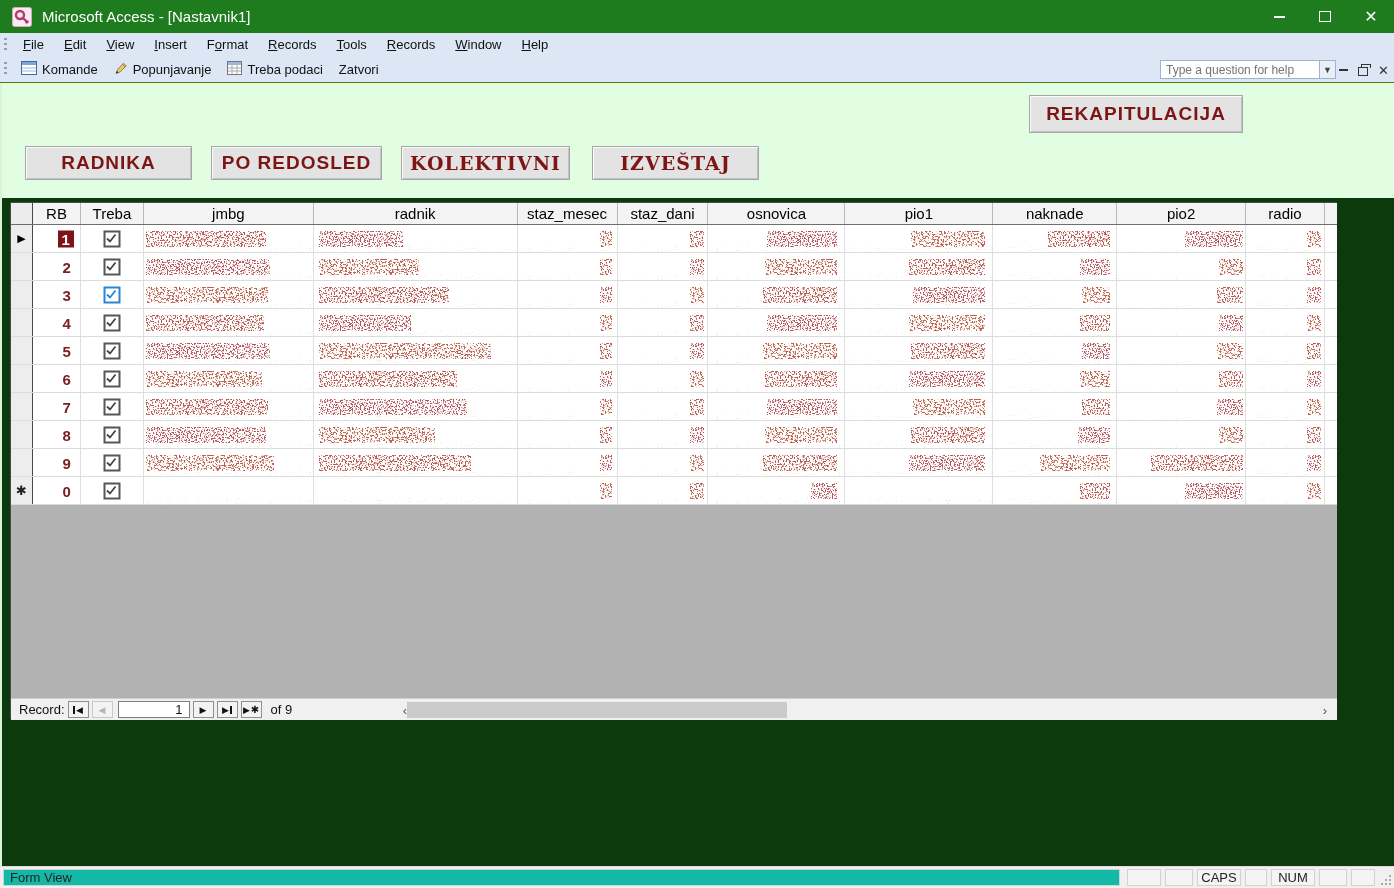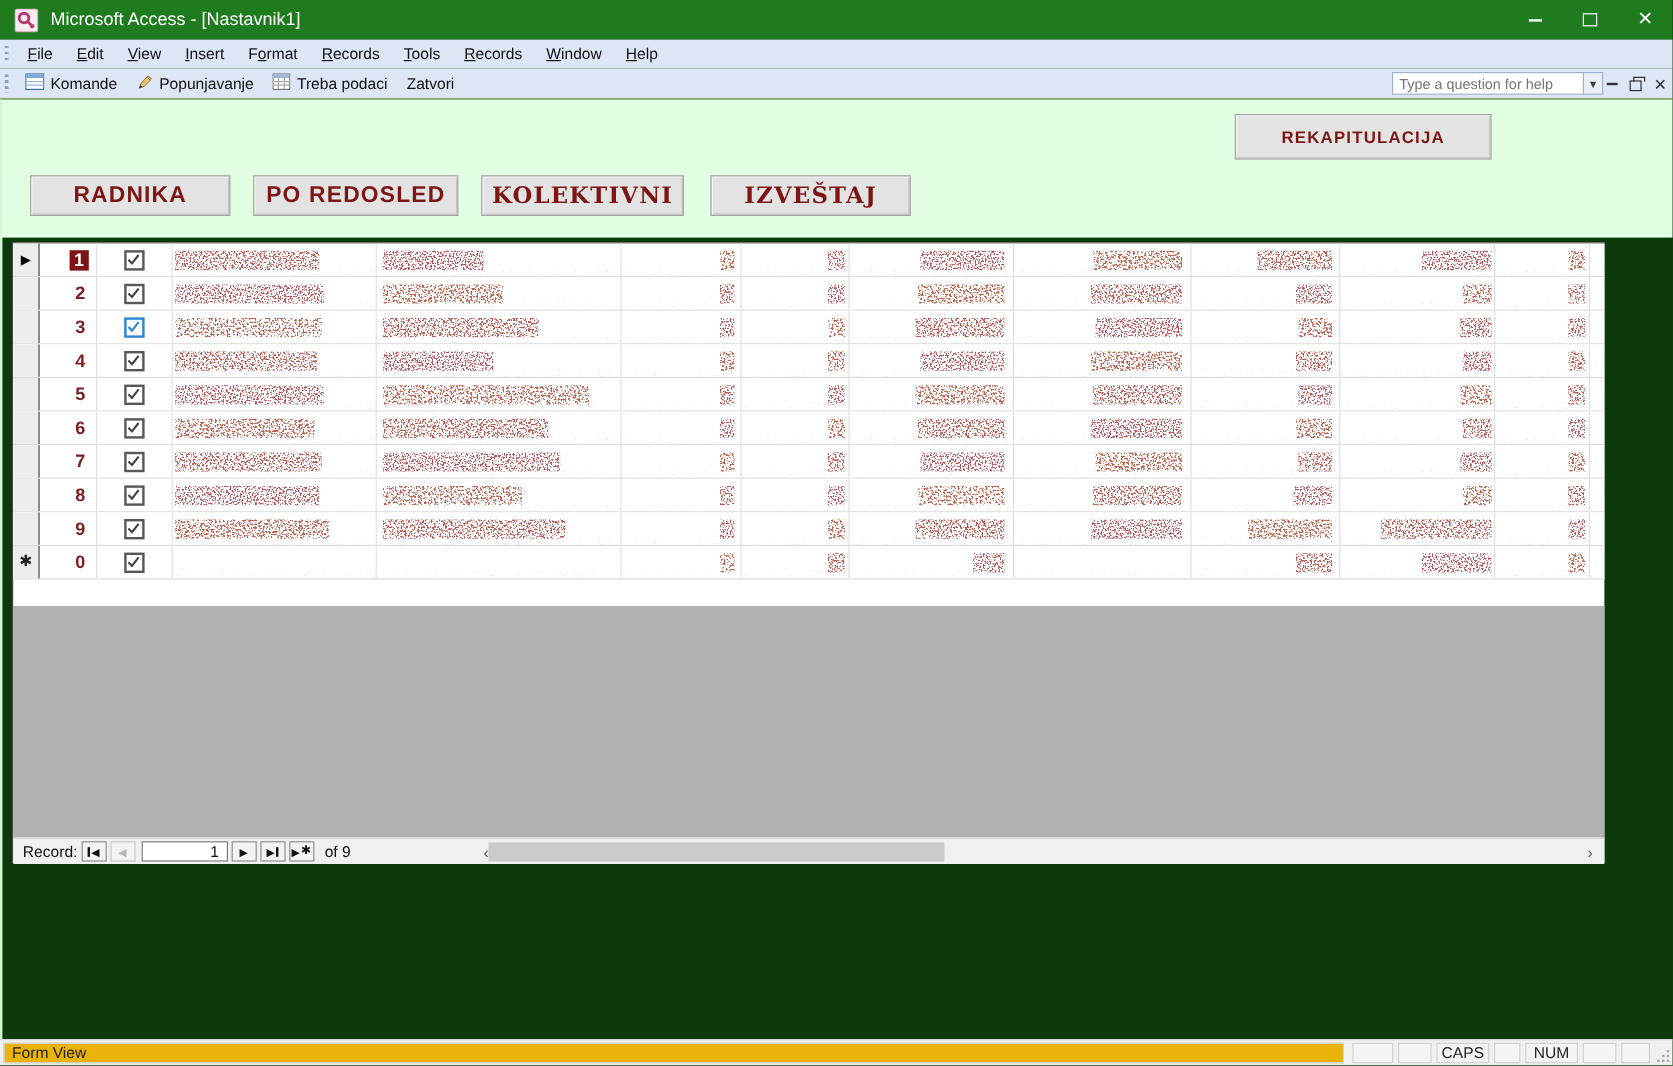--- a/index.html
+++ b/index.html
@@ -42,21 +42,21 @@
 
   
   .form-header{position:absolute;top:83px;left:0;width:100%;height:115px;background:#e2fee2;}
   .form-title{position:absolute;left:26px;top:9px;background:#7d1315;border:2px solid #141414;
               color:#fcf4e4;font-weight:bold;font-size:27px;letter-spacing:1px;
               padding:2px 14px 5px 8px;box-shadow:6px 6px 0 rgba(15,40,15,0.55);}
   .btn-face{background:#e3e3e3;border:1px solid #a6a6a6;
             box-shadow:inset 1px 1px 0 #fafafa, inset -1px -1px 0 #c2c2c2;
             color:#7d1515;font-weight:bold;display:flex;align-items:center;justify-content:center;
             letter-spacing:1px;}
-  .rekap-btn{position:absolute;left:1029px;top:12px;width:212px;height:36px;font-size:14px;}
+  .rekap-btn{position:absolute;left:1029px;top:12px;width:212px;height:36px;font-size:19px;}
   .form-btn{position:absolute;top:63px;height:32px;font-size:19px;}
   .form-btn.serif{font-family:"DejaVu Serif",serif;}
 
   .left-strip{position:absolute;left:0;top:83px;width:2px;height:783px;background:#d8f5d8;}
 
   
   .datasheet{position:absolute;left:10px;top:202px;width:1327px;height:517px;background:#fff;
              border-top:1px solid #4a4a4a;border-left:1px solid #4a4a4a;box-sizing:border-box;}
   .dt-header{position:relative;height:22px;background:#f3f3f3;border-bottom:1px solid #6e6e6e;
              display:flex;box-sizing:border-box;}
@@ -99,21 +99,21 @@
   .nav-of{margin-left:9px;}
   .hscroll{position:absolute;left:388px;top:1px;width:934px;height:20px;background:#f0f0f0;}
   .harrow{position:absolute;top:0;width:12px;height:20px;color:#555;font-size:13px;
           display:flex;align-items:center;justify-content:center;}
   .hthumb{position:absolute;left:8px;top:2px;width:380px;height:16px;background:#cbcbcb;}
 
   
   .statusbar{position:absolute;left:0;top:866px;width:100%;height:22px;background:#f0f0f0;
              border-top:1px solid #dcdcdc;font-size:13px;color:#222;box-sizing:border-box;}
   .sb-main{position:absolute;left:3px;top:2px;width:1117px;height:17px;border:1px solid #d2d2d2;
-           display:flex;align-items:center;padding-left:6px;background:#eab308;box-sizing:border-box;}
+           display:flex;align-items:center;padding-left:6px;background:#14b8a6;box-sizing:border-box;}
   .sb-panel{position:absolute;top:2px;height:17px;border:1px solid #d2d2d2;background:#f4f4f4;
             display:flex;align-items:center;justify-content:center;box-sizing:border-box;text-align:right;}
   .sb-grip{position:absolute;right:3px;bottom:3px;width:10px;height:10px;}
   .sb-grip i{position:absolute;width:2px;height:2px;background:#a9a9a9;}
 </style>
 </head>
 <body>
 
 <svg width="0" height="0" style="position:absolute" aria-hidden="true">
   <defs>
@@ -227,20 +227,35 @@
         <div class="btn-face form-btn" style="left: 25px; width: 165px;">RADNIKA</div>
         <div class="btn-face form-btn" style="left: 211px; width: 169px;">PO REDOSLED</div>
         <div class="btn-face form-btn serif" style="left: 401px; width: 167px;">KOLEKTIVNI</div>
         <div class="btn-face form-btn serif" style="left: 592px; width: 165px;">IZVEŠTAJ</div>
       </div>
   </div>
 
   <div class="left-strip"></div>
 
   <div class="datasheet">
+    <div class="dt-header" id="dt-header">
+        <div class="hcell selh" style="width: 22px;"></div>
+        <div class="hcell" style="width: 48px;">RB</div>
+        <div class="hcell" style="width: 63px;">Treba</div>
+        <div class="hcell" style="width: 170px;">jmbg</div>
+        <div class="hcell" style="width: 204px;">radnik</div>
+        <div class="hcell" style="width: 100px;">staz_mesec</div>
+        <div class="hcell" style="width: 91px;">staz_dani</div>
+        <div class="hcell" style="width: 137px;">osnovica</div>
+        <div class="hcell" style="width: 148px;">pio1</div>
+        <div class="hcell" style="width: 124px;">naknade</div>
+        <div class="hcell" style="width: 129px;">pio2</div>
+        <div class="hcell" style="width: 79px;">radio</div>
+        <div class="hcell trail" style="width: 12px;"></div>
+      </div>
     <div id="dt-rows">
         <div class="dt-row">
           <div class="cell selcol" style="width: 22px;">▶</div>
           <div class="cell" style="width: 48px;">
             <span class="rbnum hl">1</span>
           </div>
           <div class="cell" style="width: 63px;">
             <span class="cb">
               <svg width="13" height="13">
                 <polyline points="2.5,7 5.5,10 11,3" fill="none" stroke="#444" stroke-width="1.8"></polyline>

